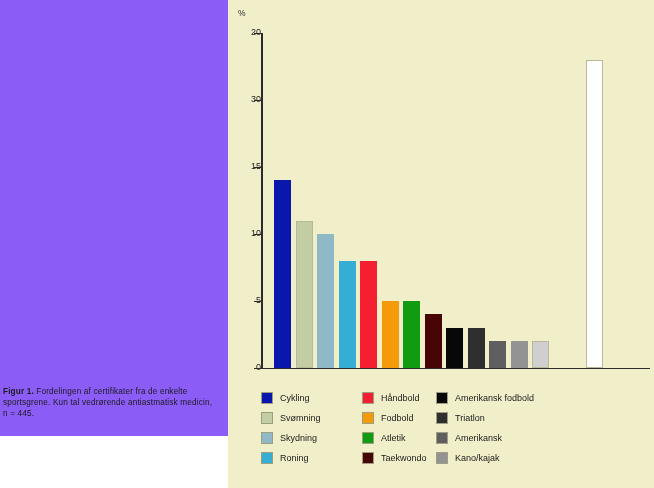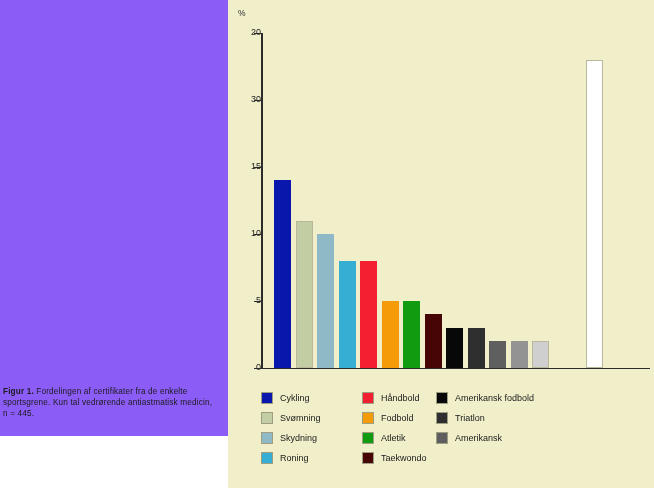--- a/index.html
+++ b/index.html
@@ -266,15 +266,19 @@
           <span class="legend-label">Amerikansk fodbold</span>
         </div>
         <div class="legend-row">
           <span class="legend-swatch" style="background: rgb(47, 47, 47);"></span>
           <span class="legend-label">Triatlon</span>
         </div>
         <div class="legend-row">
           <span class="legend-swatch" style="background: rgb(95, 95, 95);"></span>
           <span class="legend-label">Amerikansk</span>
         </div>
+        <div class="legend-row">
+          <span class="legend-swatch" style="background: rgb(147, 147, 147);"></span>
+          <span class="legend-label">Kano/kajak</span>
+        </div>
       </div>
     </div>
 </div>
 
 </body></html>

